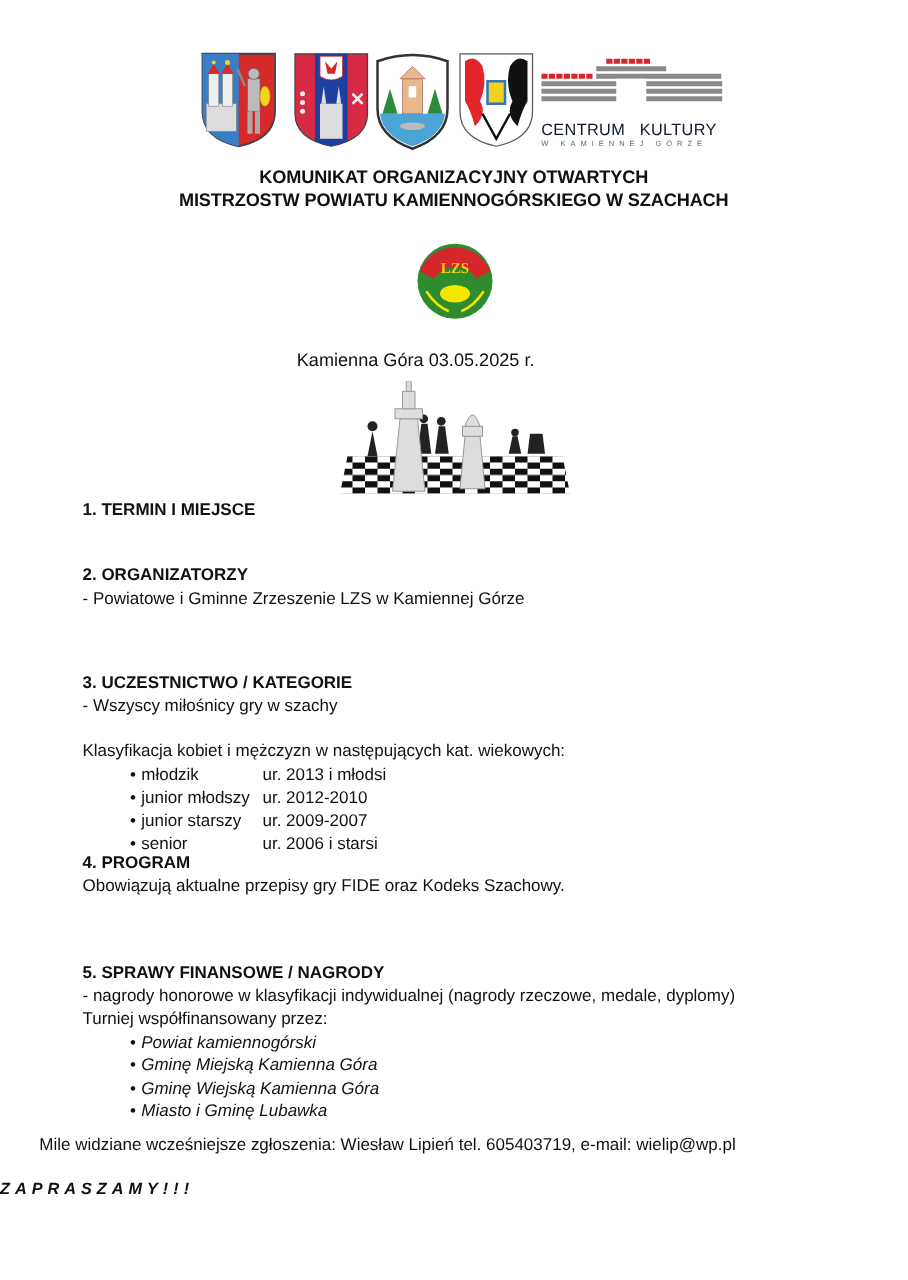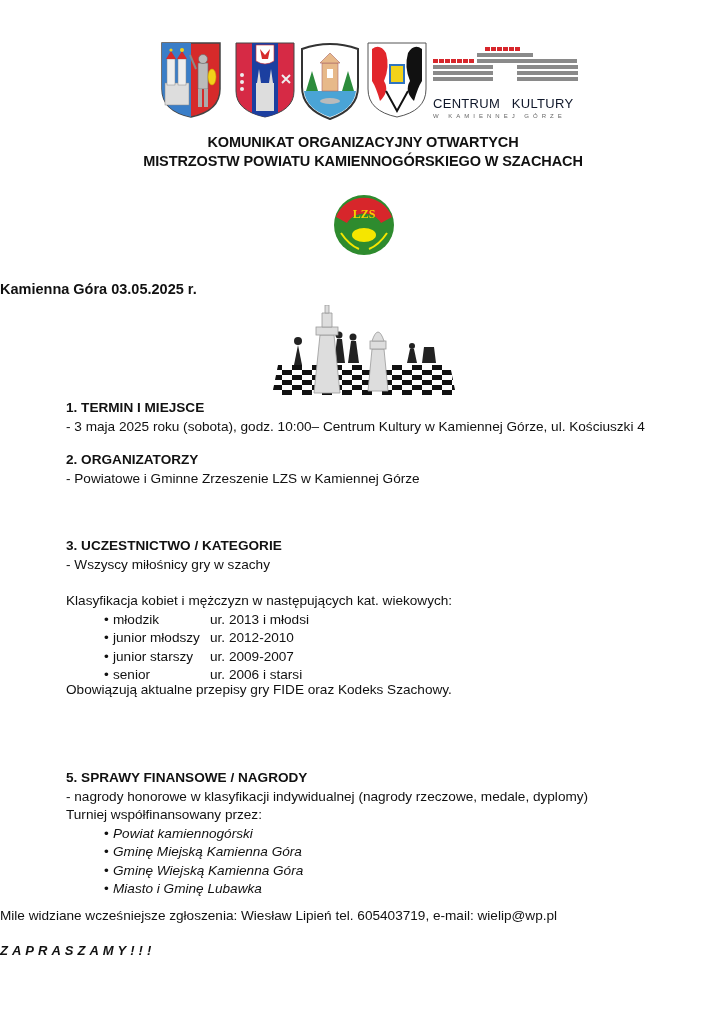--- a/index.html
+++ b/index.html
@@ -3,32 +3,32 @@
 <meta charset="utf-8">
 <style>
   html, body { margin: 0; padding: 0; background: #ffffff; }
   body { width: 726px; height: 1024px; position: relative; overflow: hidden;
          font-family: "DejaVu Sans", "Liberation Sans", sans-serif; color: #111; }
   .abs { position: absolute; }
   .crests { position: absolute; left: 160px; top: 41px; height: 78px; width: 420px; }
   .crest { position: absolute; top: 0; }
   .title { position: absolute; left: 0; width: 726px; text-align: center; top: 133px;
            font-family: "Liberation Sans", sans-serif; font-weight: bold; font-size: 14.5px; line-height: 19px; letter-spacing: -0.1px; }
-  .date { position: absolute; left: 0; width: 665px; text-align: left; top: 281px;
-          font-family: "Liberation Sans", sans-serif; font-weight: bold; font-size: 14.5px; }
+  .date { position: absolute; left: 0; width: 665px; text-align: center; top: 281px;
+          font-family: "Liberation Sans", sans-serif; font-weight: normal; font-size: 14.5px; }
   .body-text { position: absolute; left: 66px; font-family: "Liberation Sans", sans-serif; font-size: 13.6px; line-height: 18.5px; }
   .h { font-weight: bold; }
   .sec { position: absolute; left: 66px; width: 600px; }
   .line { white-space: nowrap; }
   .bullets { list-style: none; margin: 0; padding: 0; }
   .bullets li { position: relative; padding-left: 47px; white-space: nowrap; }
   .bullets li .dot { position: absolute; left: 38px; top: 0; }
   .bullets li .cat { display: inline-block; width: 97px; }
   .it li { font-style: italic; }
-  .contact { position: absolute; left: 0; width: 620px; text-align: left; top: 908px;
+  .contact { position: absolute; left: 0; width: 620px; text-align: center; top: 908px;
              font-family: "Liberation Sans", sans-serif; font-size: 13.6px; }
   .invite { position: absolute; left: 0; width: 726px; text-align: left; top: 943px;
             font-family: "Liberation Sans", sans-serif; font-size: 13px; font-weight: bold; font-style: italic; letter-spacing: 4px; }
 </style>
 </head>
 <body>
 
 <div class="crests">
 
   <svg class="crest" style="left:0" width="62" height="78" viewBox="0 0 62 78">
@@ -151,41 +151,41 @@
     <path d="M50 22 L50 8 L60 8 L60 22 Z"></path>
     <path d="M53 8 L53 0 L57 0 L57 8 Z"></path>
     <path d="M96 86 L100 44 L112 44 L116 86 Z"></path>
     <rect x="98" y="36" width="16" height="8"></rect>
     <path d="M100 36 Q106 18 112 36 Z"></path>
   </g>
 </svg>
 
 <div class="sec body-text" style="top:399px;">
   <div class="h line">1. TERMIN I MIEJSCE</div>
-  <div class="line">- 3 maja 2025 roku (sobota), godz. 10:00– Centrum Kultury w Kamiennej Górze, ul. Kościuszki 4</div>
 </div>
 
 <div class="sec body-text" style="top:451px;">
   <div class="h line">2. ORGANIZATORZY</div>
   <div class="line">- Powiatowe i Gminne Zrzeszenie LZS w Kamiennej Górze</div>
 </div>
 
 <div class="sec body-text" style="top:521px;margin-top:16px;">
   <div class="h line">3. UCZESTNICTWO / KATEGORIE</div>
   <div class="line">- Wszyscy miłośnicy gry w szachy</div>
   <div class="line" style="margin-top:18px;">Klasyfikacja kobiet i mężczyzn w następujących kat. wiekowych:</div>
   <ul class="bullets">
     <li><span class="dot">•</span><span class="cat">młodzik</span><span>ur. 2013 i młodsi</span></li>
     <li><span class="dot">•</span><span class="cat">junior młodszy</span><span>ur. 2012-2010</span></li>
     <li><span class="dot">•</span><span class="cat">junior starszy</span><span>ur. 2009-2007</span></li>
     <li><span class="dot">•</span><span class="cat">senior</span><span>ur. 2006 i starsi</span></li>
   </ul>
 </div>
 
 <div class="sec body-text" style="top:681px;">
+  <div class="h line">4. PROGRAM</div>
   <div class="line">Obowiązują aktualne przepisy gry FIDE oraz Kodeks Szachowy.</div>
 </div>
 
 <div class="sec body-text" style="top:769px;">
   <div class="h line">5. SPRAWY FINANSOWE / NAGRODY</div>
   <div class="line">- nagrody honorowe w klasyfikacji indywidualnej (nagrody rzeczowe, medale, dyplomy)</div>
   <div class="line">Turniej współfinansowany przez:</div>
   <ul class="bullets it">
     <li><span class="dot" style="font-style:normal;">•</span><span>Powiat kamiennogórski</span></li>
     <li><span class="dot" style="font-style:normal;">•</span><span>Gminę Miejską Kamienna Góra</span></li>

